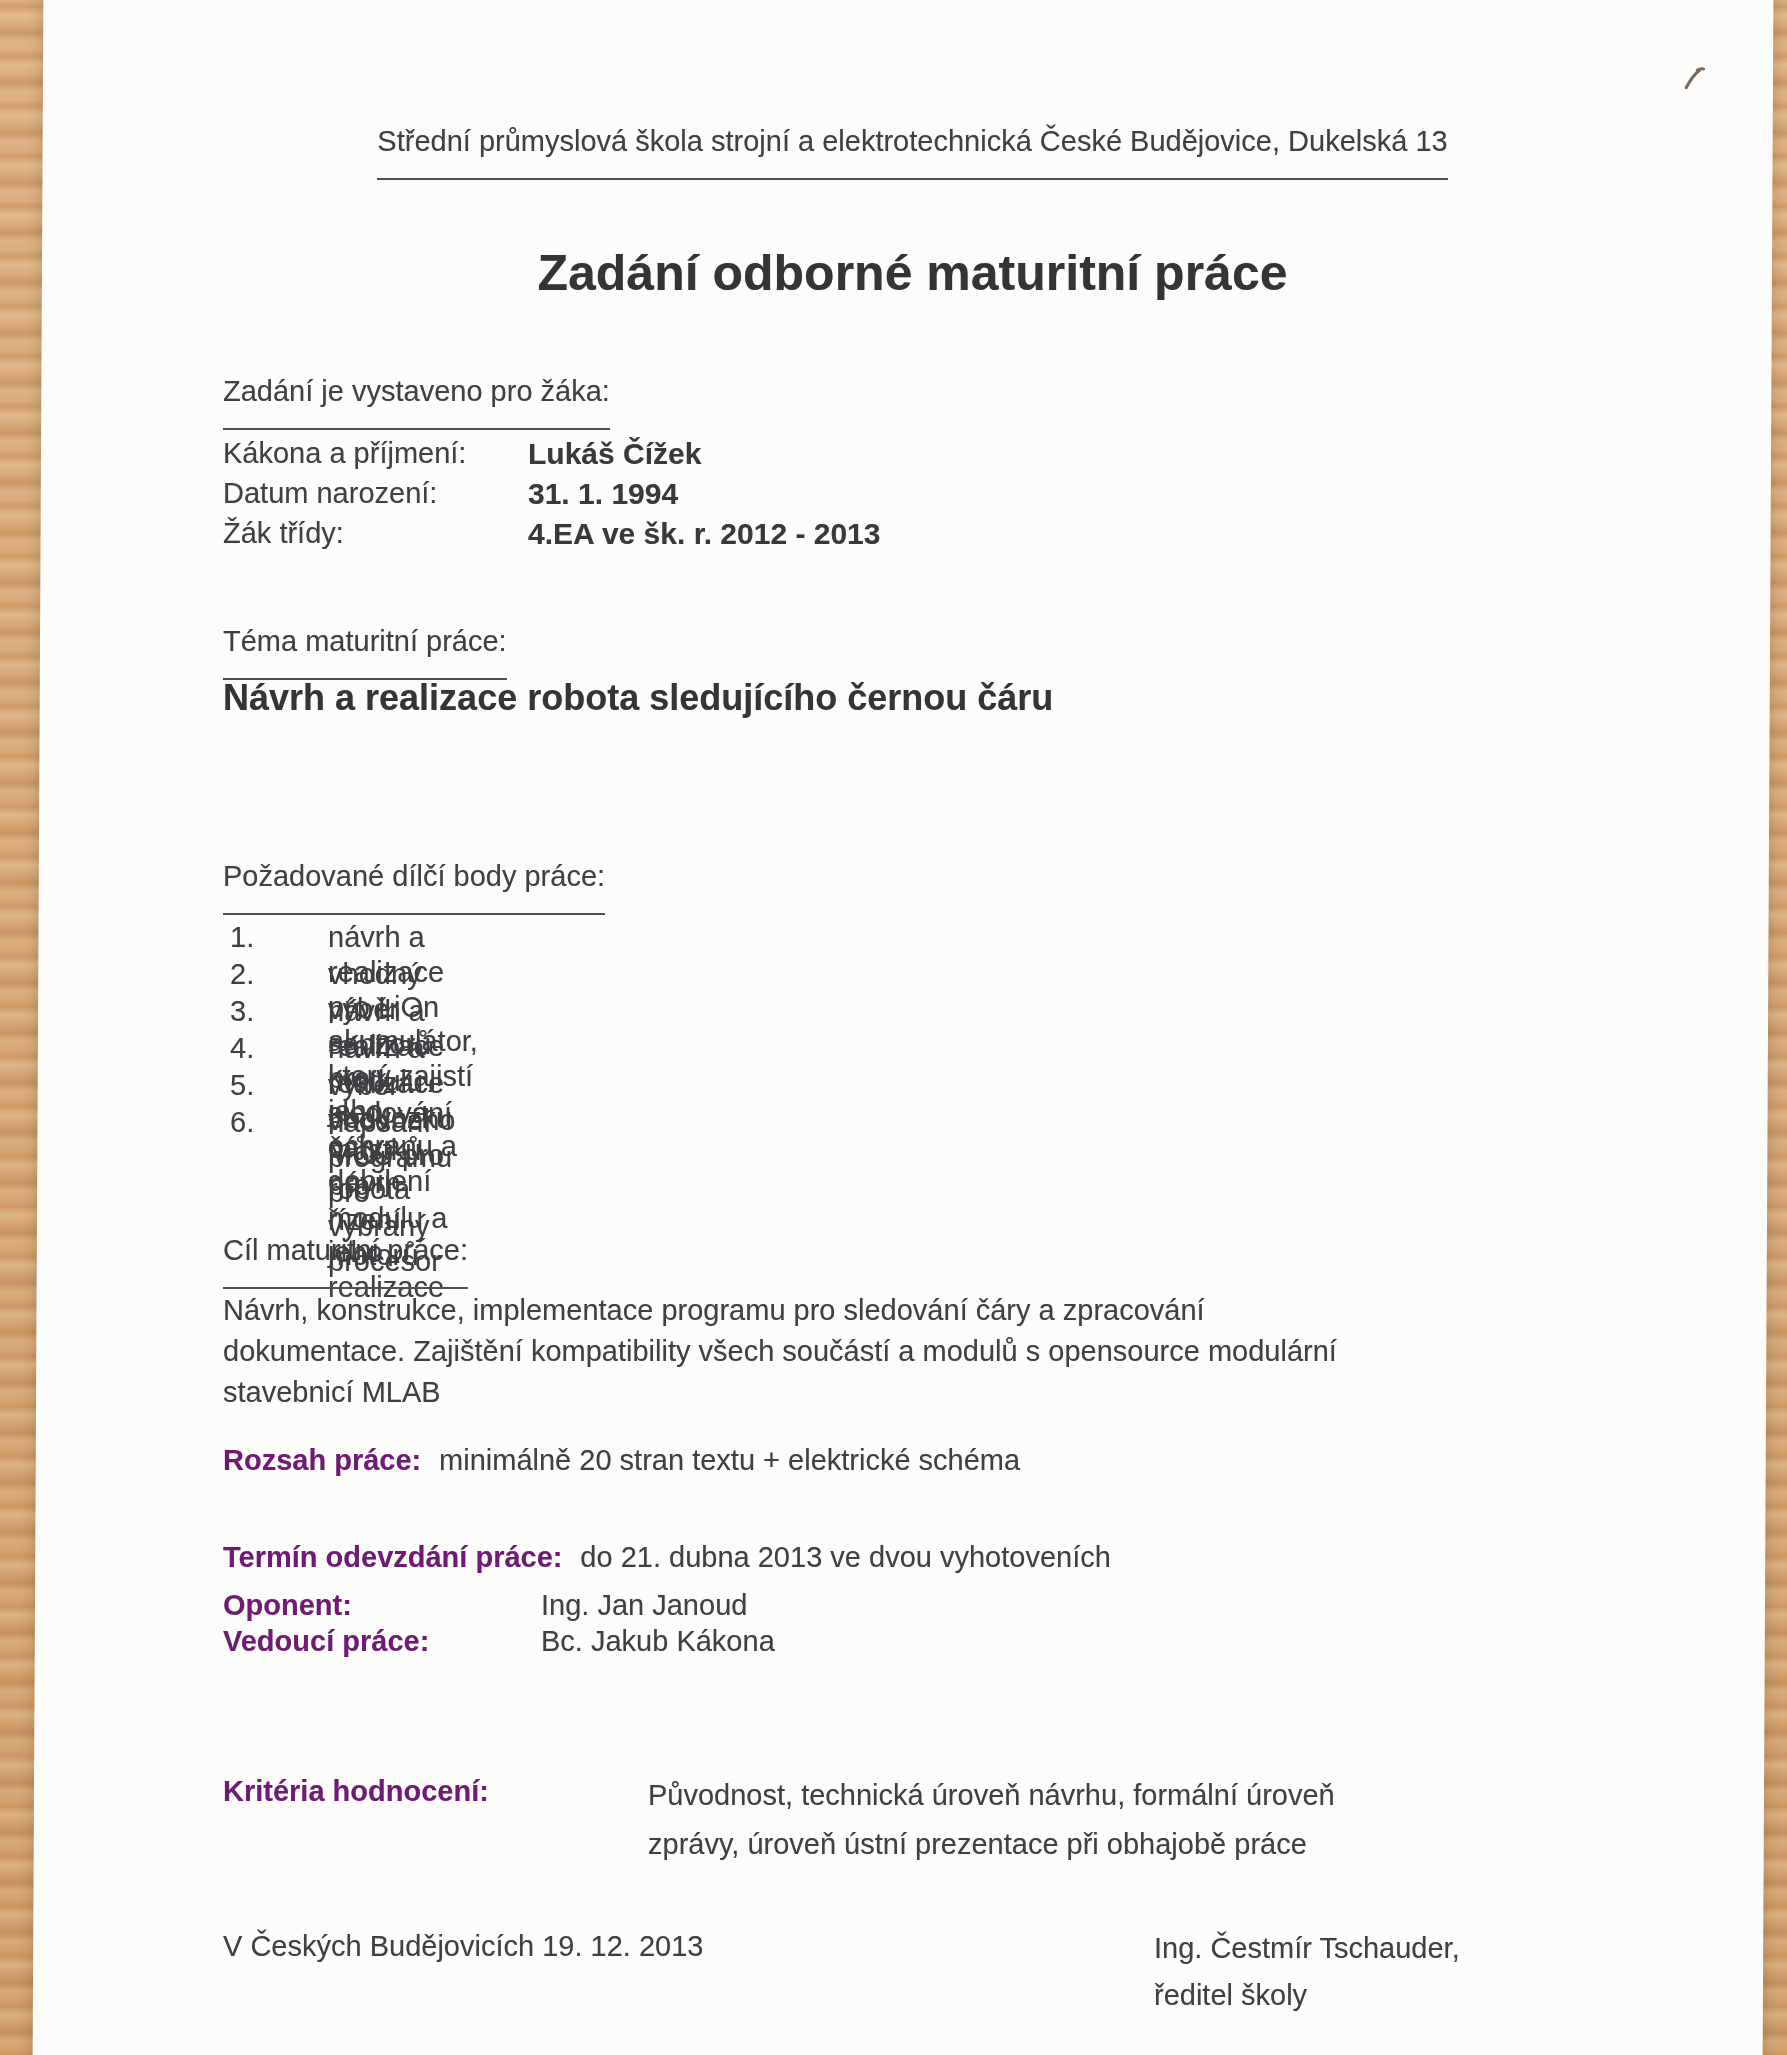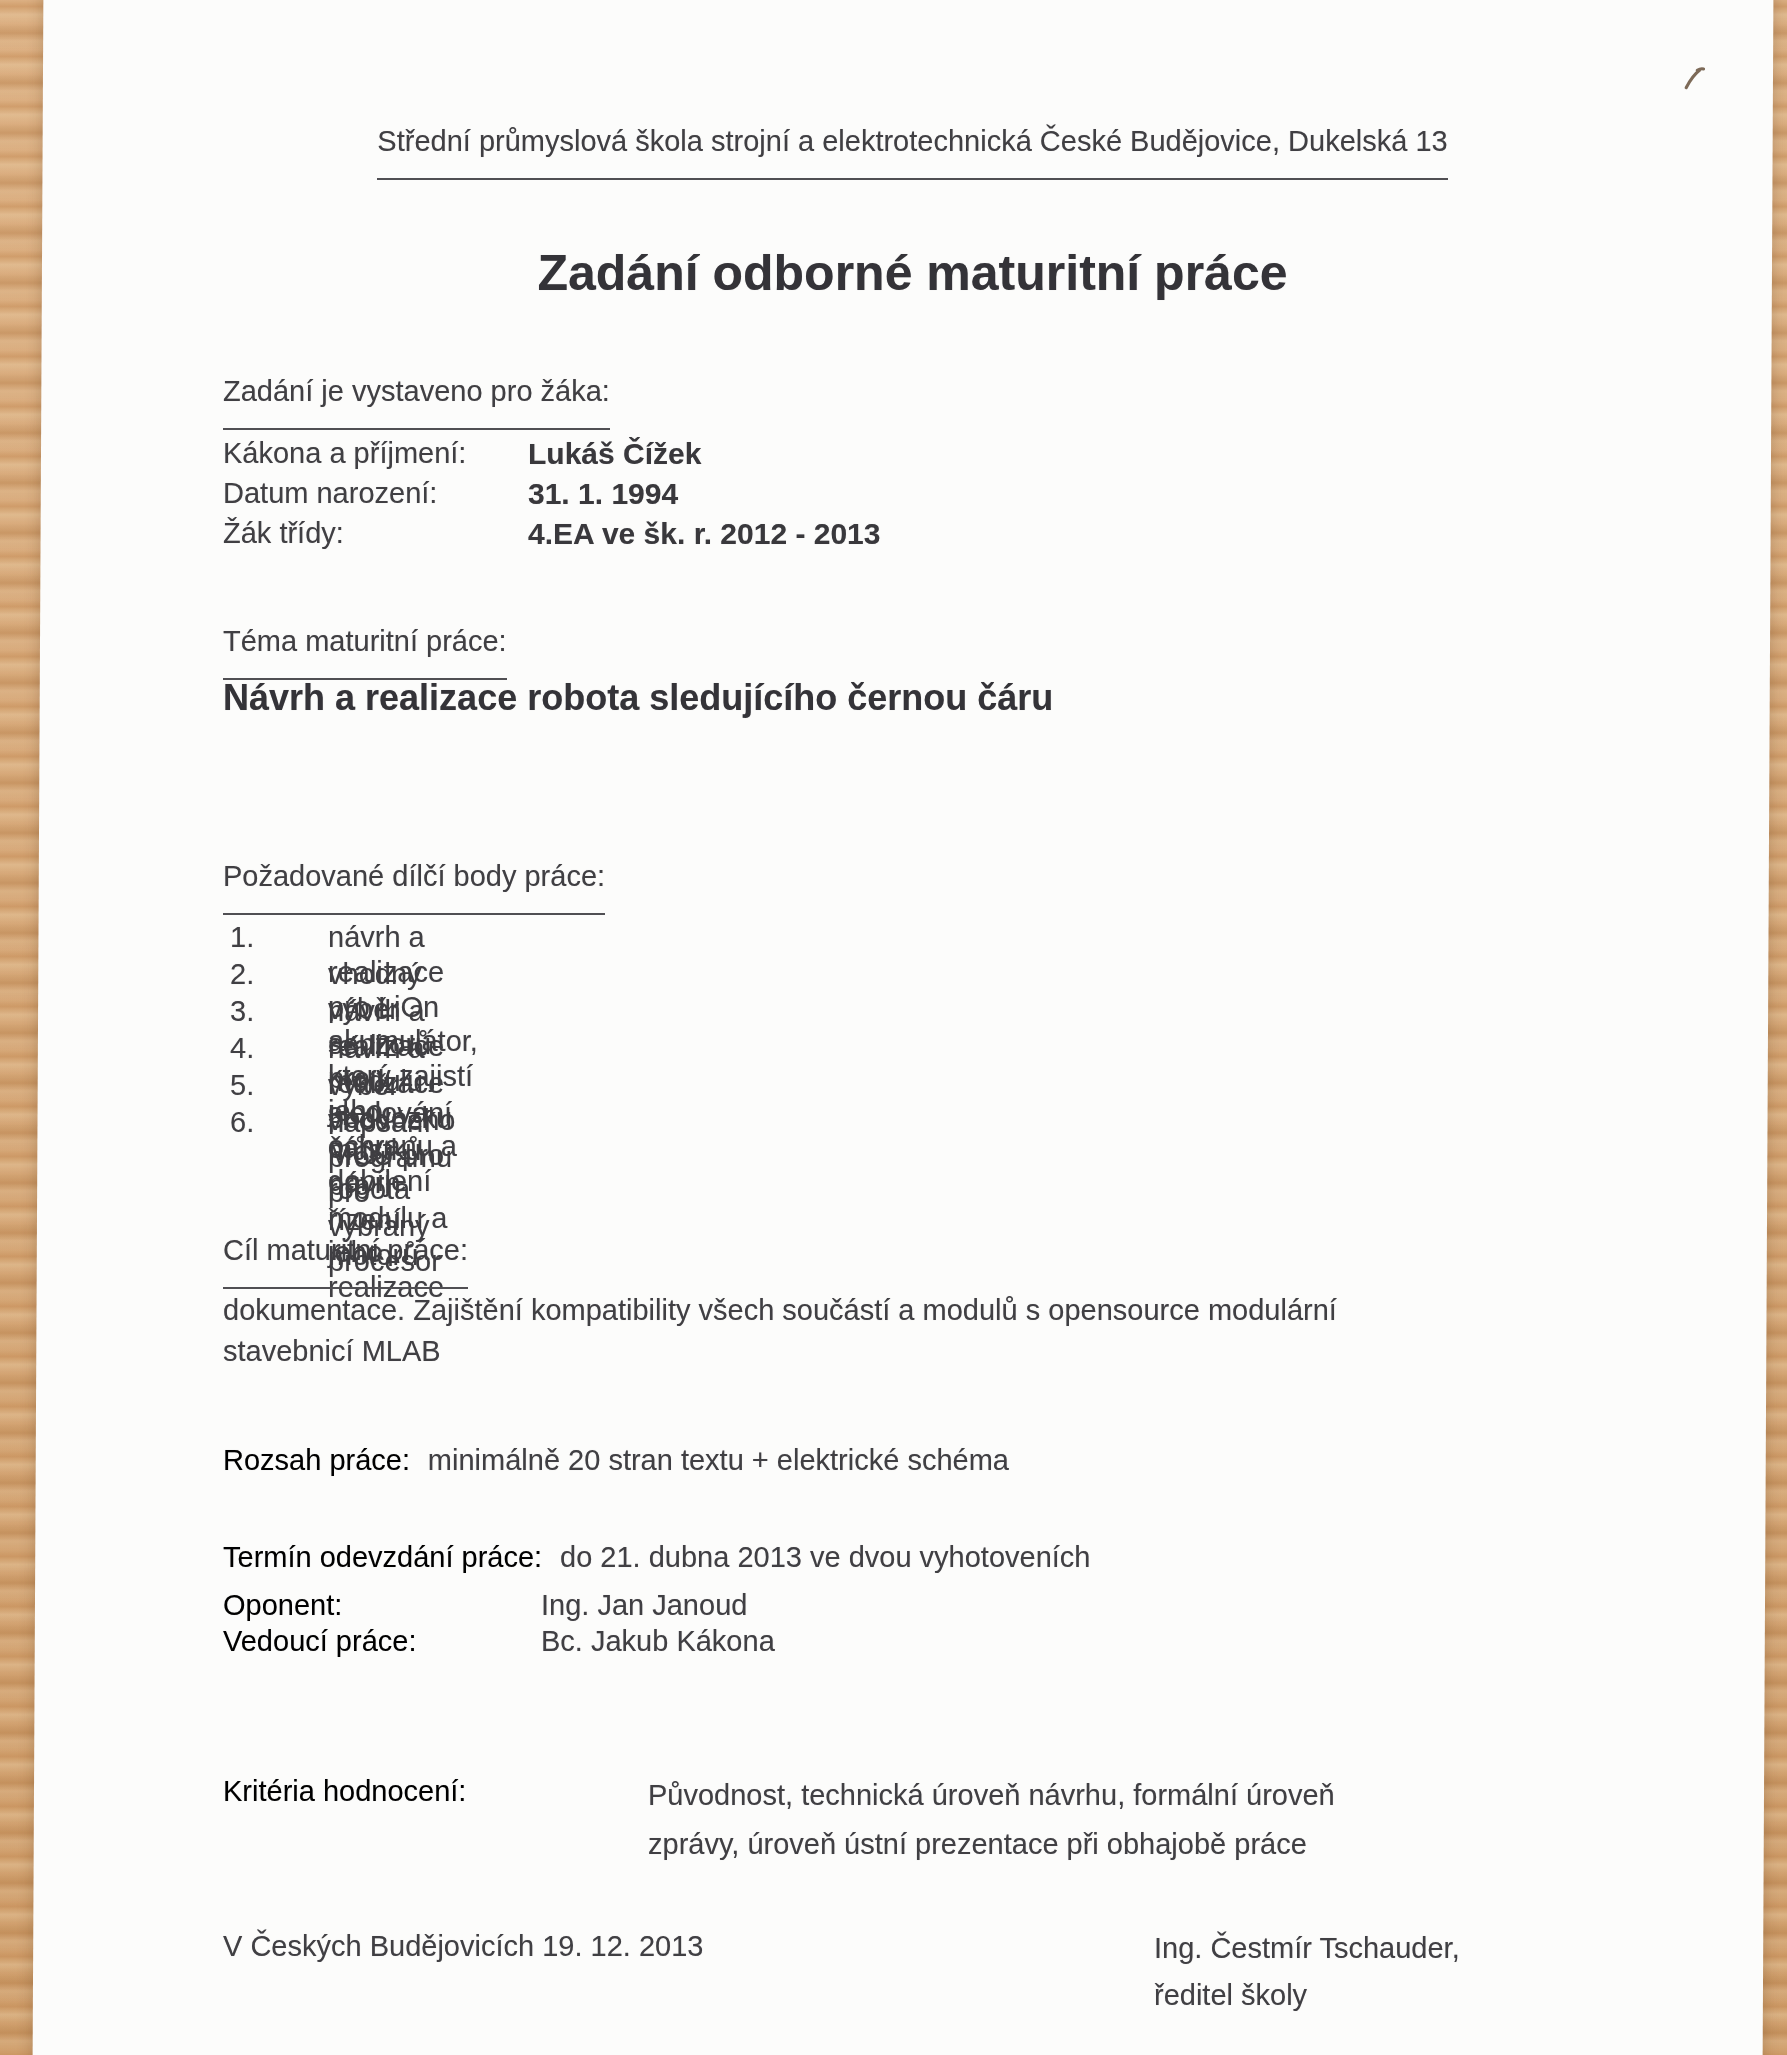--- a/index.html
+++ b/index.html
@@ -23,21 +23,21 @@
     position:absolute;left:38px;top:-21px;width:1730px;height:2098px;
     background:#fcfcfb;
     transform:rotate(0.3deg);
     box-shadow:0 0 15.4px rgba(70,40,10,0.25);
   }
   .content{position:absolute;inset:0;font-size:29px;line-height:1.2;
     text-shadow:0 0 0.7px rgba(64,63,67,0.35);}
   .abs{position:absolute;}
   .centered{left:223px;width:1379px;text-align:center;}
   .underlined{display:inline-block;border-bottom:2.1px solid #504f53;padding-bottom:19px;}
-  .bold{font-weight:normal;color:#000000;}
+  .bold{font-weight:bold;color:#701a75;}
   .doc-title{font-size:50px;font-weight:bold;color:#343338;}
   .theme-title{font-size:36px;font-weight:bold;color:#343338;}
   .label-col{position:absolute;left:0;}
   .value-col{position:absolute;left:305px;font-weight:bold;color:#39383c;font-size:30px;}
   .field-row{position:absolute;left:223px;width:1327px;height:39px;}
   .list-num{position:absolute;left:230px;}
   .list-text{position:absolute;left:328px;}
   .goal-lines{line-height:41px;}
   .criteria-lines{line-height:49px;}
   .sig-block{left:1154px;width:395px;line-height:47px;}
@@ -108,20 +108,21 @@
   </div>
   <div class="abs" style="top:1105px;">
     <span class="list-num">6.</span>
     <span class="list-text">napsání programu pro vybraný procesor</span>
   </div>
 
   <div class="abs" style="left:223px;top:1233px;">
     <span class="underlined">Cíl maturitní práce:</span>
   </div>
   <div class="abs goal-lines" style="left:223px;top:1290px;width:1362px;">
+    <div>Návrh, konstrukce, implementace programu pro sledování čáry a zpracování</div>
     <div>dokumentace. Zajištění kompatibility všech součástí a modulů s opensource modulární</div>
     <div>stavebnicí MLAB</div>
   </div>
 
   <div class="abs" style="left:223px;top:1443px;width:1362px;">
     <span class="bold">Rozsah práce:</span>
     <span style="margin-left:9.8px;">minimálně 20 stran textu + elektrické schéma</span>
   </div>
 
   <div class="abs" style="left:223px;top:1540px;width:1362px;">

